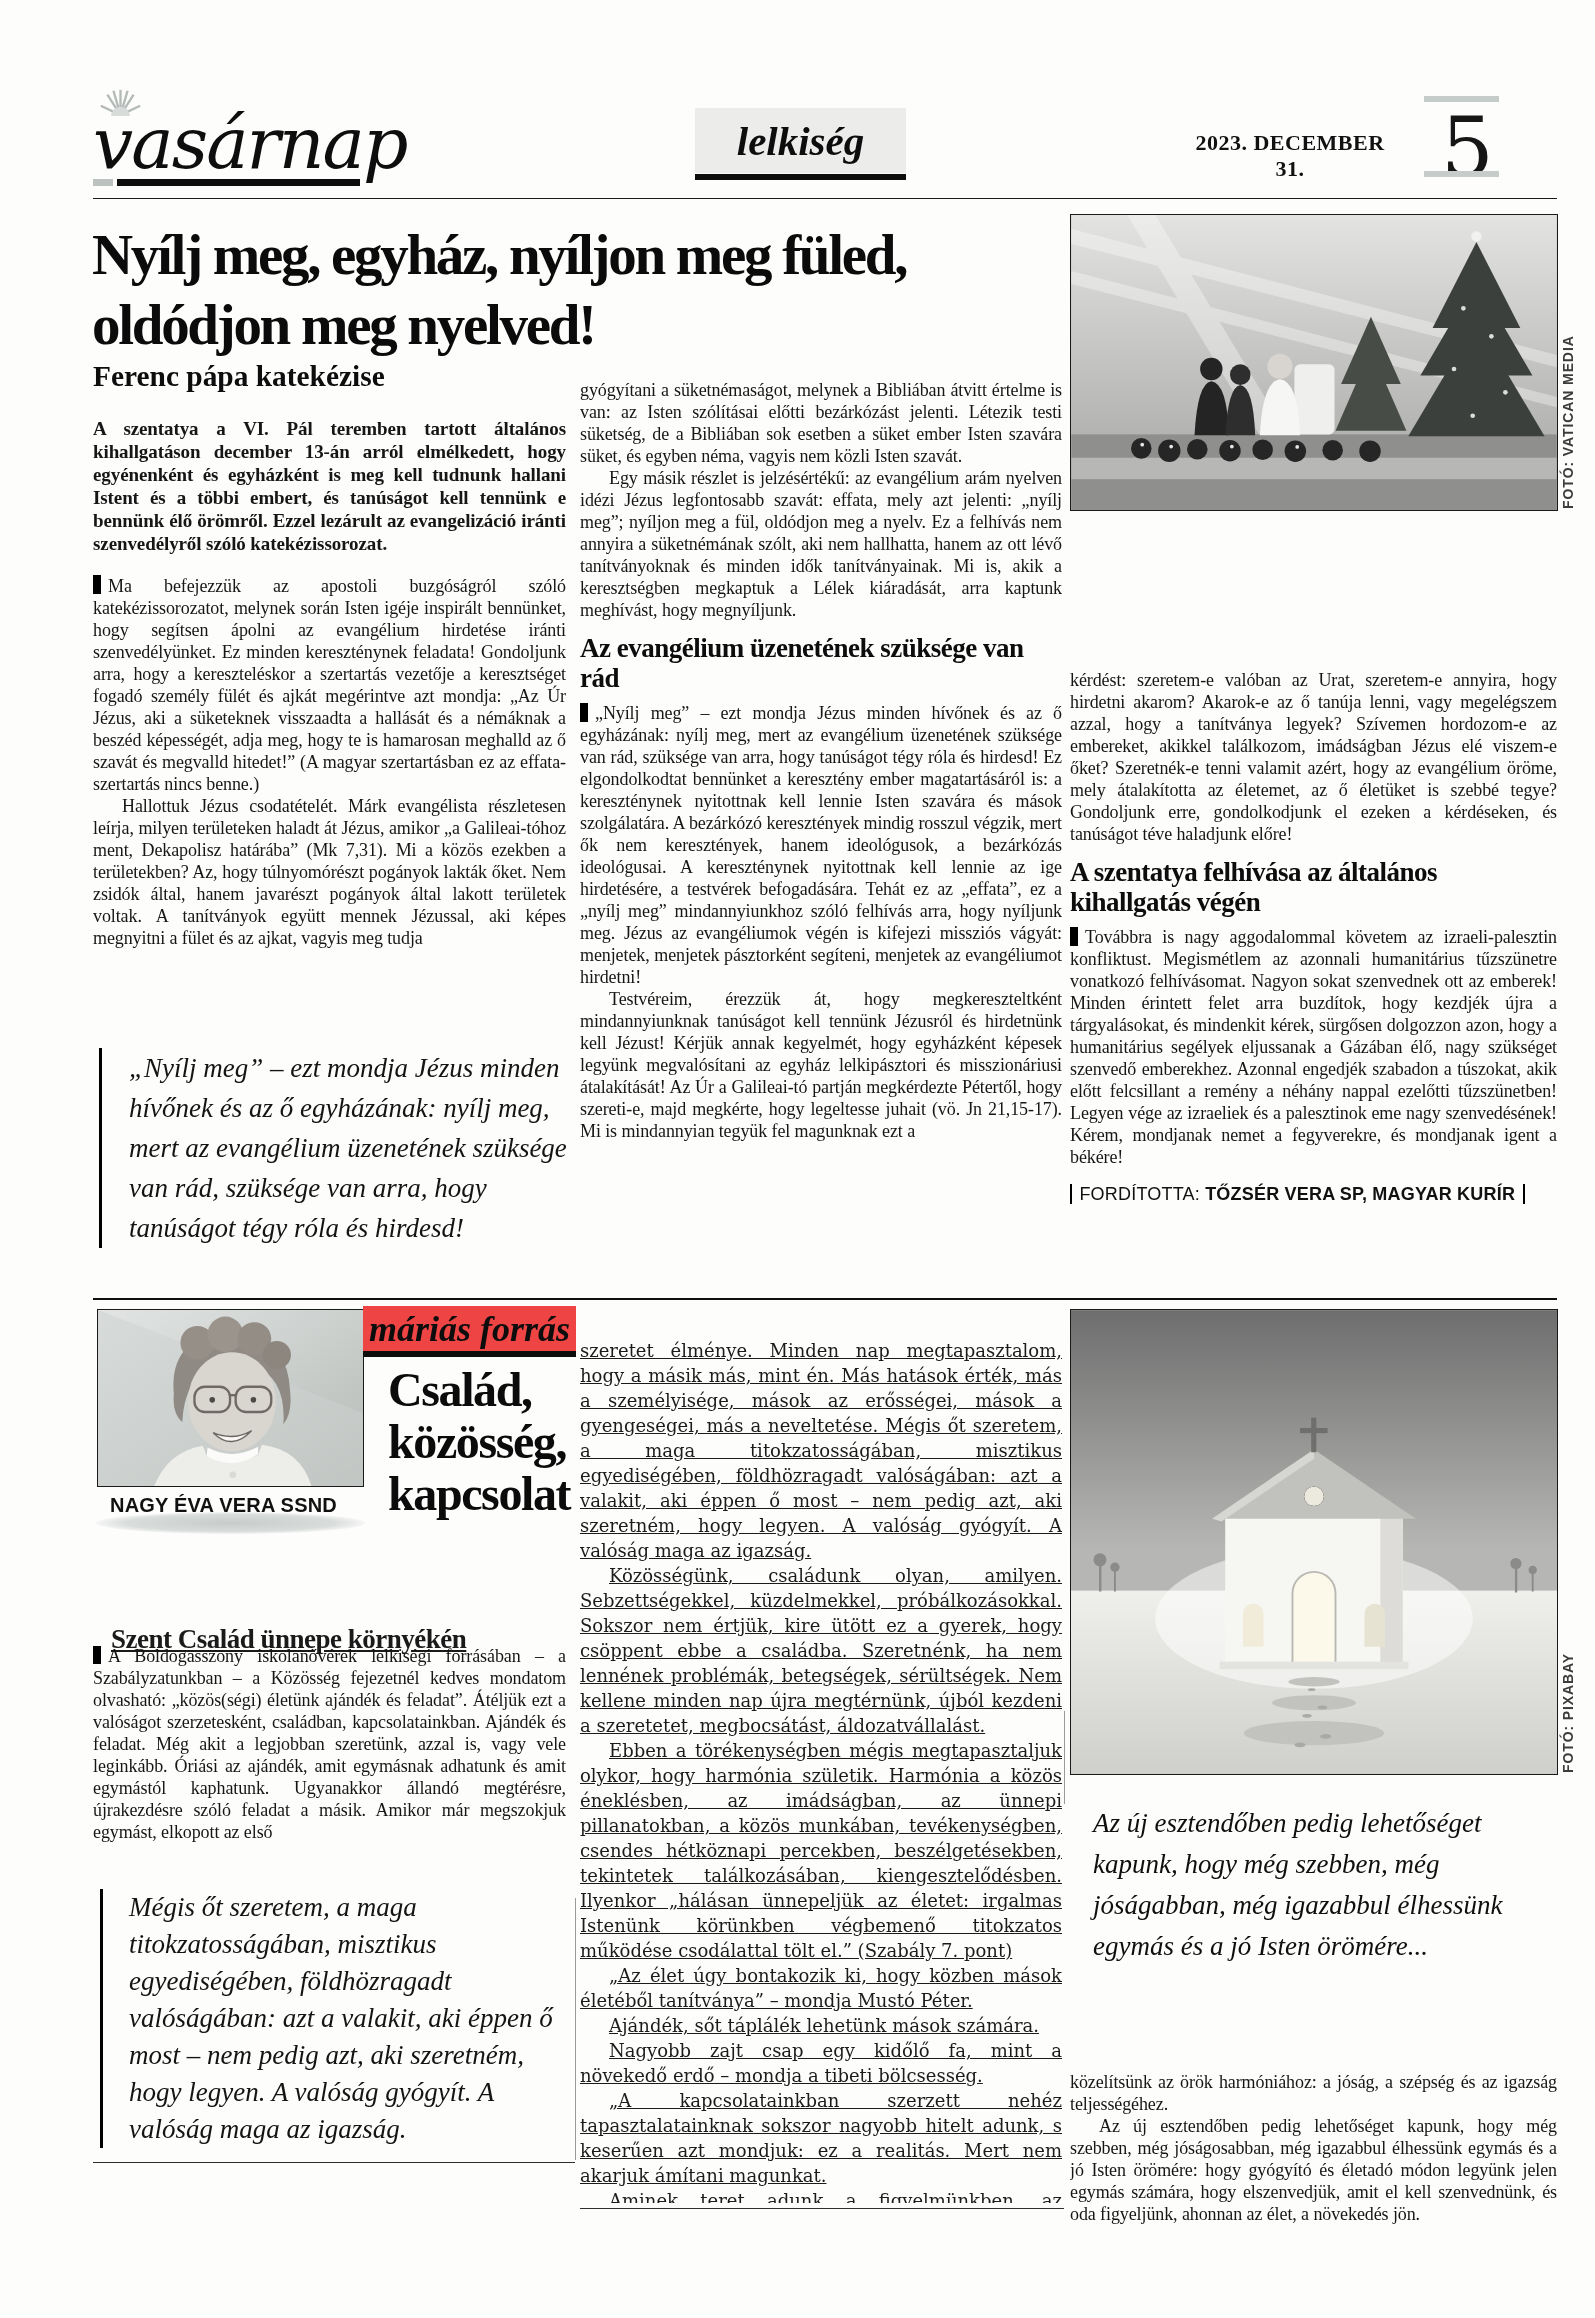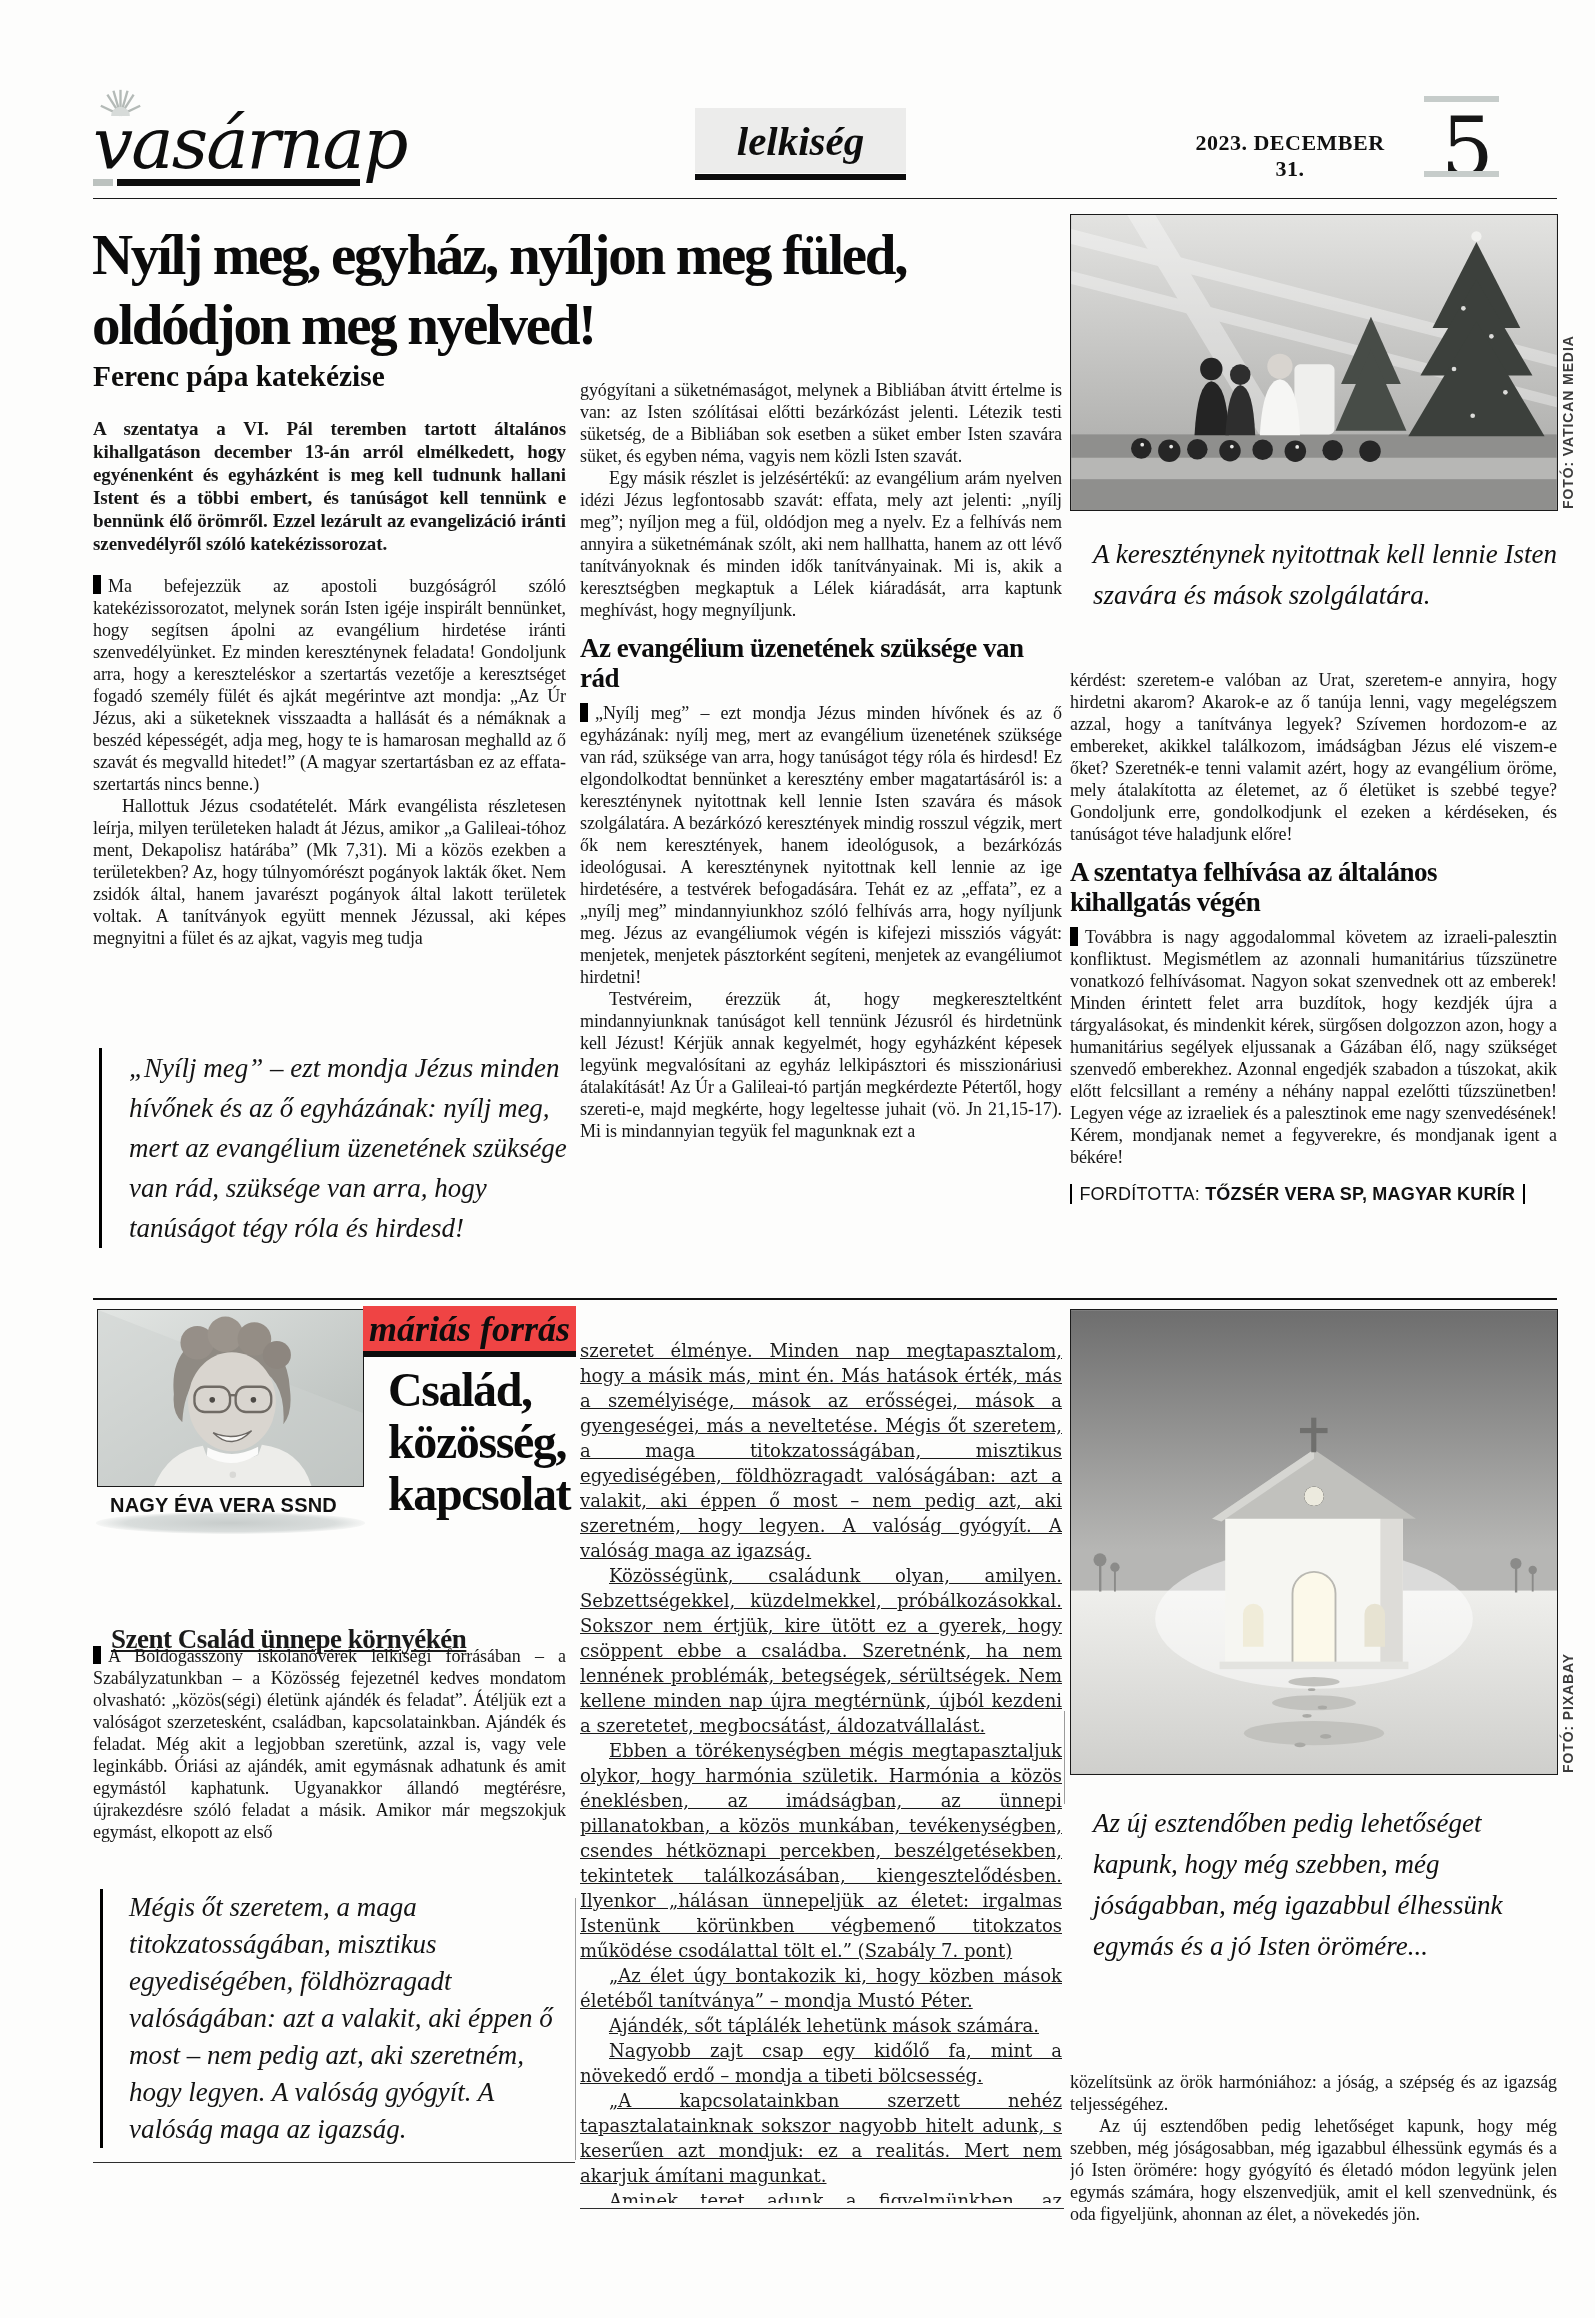--- a/index.html
+++ b/index.html
@@ -178,21 +178,20 @@
       </g>
       <g fill="#e8e8e6">
           <circle cx="152" cy="492" r="4"></circle>
           <circle cx="214" cy="496" r="4"></circle>
           <circle cx="344" cy="496" r="4"></circle>
           <circle cx="484" cy="497" r="4"></circle>
         </g>
     </svg>
   </div>
   <div class="vcredit" style="left:1560px;top:214px;height:295px;">FOTÓ: VATICAN MEDIA</div>
-  <div class="caption cap1">A kereszténynek nyitottnak kell lennie Isten szavára és mások szolgálatára.</div>
 
   <div class="bodycol col3">
     <p>kérdést: szeretem-e valóban az Urat, szeretem-e annyira, hogy hirdetni akarom? Akarok-e az ő tanúja lenni, vagy megelégszem azzal, hogy a tanítványa legyek? Szívemen hordozom-e az embereket, akikkel találkozom, imádságban Jézus elé viszem-e őket? Szeretnék-e tenni valamit azért, hogy az evangélium öröme, mely átalakította az életemet, az ő életüket is szebbé tegye? Gondoljunk erre, gondolkodjunk el ezeken a kérdéseken, és tanúságot téve haladjunk előre!</p>
     <h3 class="subhead">A szentatya felhívása az általános kihallgatás végén</h3>
     <p><span class="pmark"></span><span>Továbbra is nagy aggodalommal követem az izraeli-palesztin konfliktust. Megismétlem az azonnali humanitárius tűzszünetre vonatkozó felhívásomat. Nagyon sokat szenvednek ott az emberek! Minden érintett felet arra buzdítok, hogy kezdjék újra a tárgyalásokat, és mindenkit kérek, sürgősen dolgozzon azon, hogy a humanitárius segélyek eljussanak a Gázában élő, nagy szükséget szenvedő emberekhez. Azonnal engedjék szabadon a túszokat, akik előtt felcsillant a remény a néhány nappal ezelőtti tűzszünetben! Legyen vége az izraeliek és a palesztinok eme nagy szenvedésének! Kérem, mondjanak nemet a fegyverekre, és mondjanak igent a békére!</span></p>
     <p class="translator"><span class="tbar l"></span><span>FORDÍTOTTA:</span>&nbsp;<b>TŐZSÉR VERA SP, MAGYAR KURÍR</b><span class="tbar r"></span></p>
   </div>
 
   <div class="divider"></div>
 

